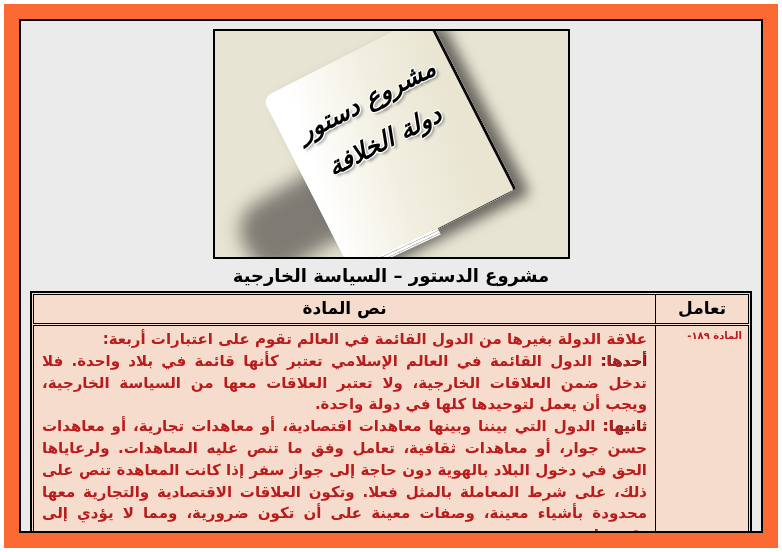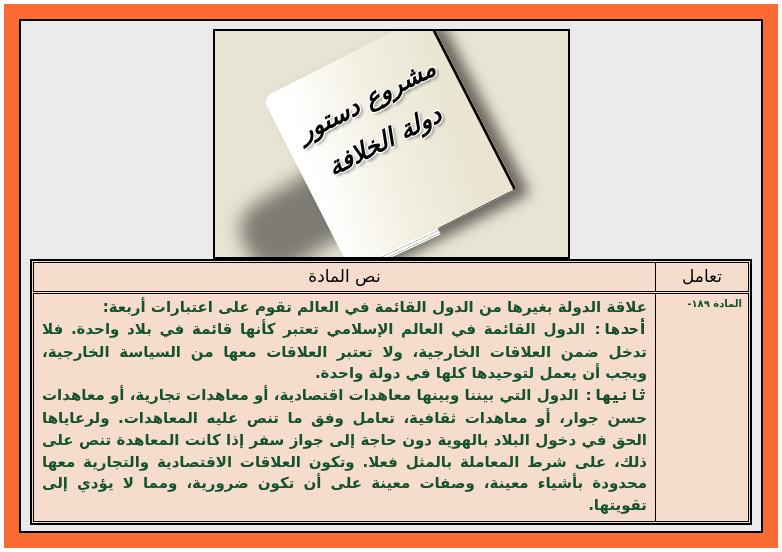--- a/index.html
+++ b/index.html
@@ -91,64 +91,65 @@
   table.article-table{
     width:100%;
     border-collapse:collapse;
     direction:rtl;
     background:#f5dccd;
   }
   .article-table th{
     border:1px solid #000;
     border-bottom:3px double #000;
     font-size:17px;
-    font-weight:normal;
+    font-weight:bold;
     padding:3px 4px 5px 4px;
     text-align:center;
     color:#000;
   }
   .article-table td{
     border:1px solid #000;
     vertical-align:top;
-    color:#14532d;
+    color:#b91c1c;
   }
   .col-article{ width:93px; }
   .cell-article{
     font-size:10px;
     font-weight:bold;
     padding:4px 6px;
     text-align:right;
     white-space:nowrap;
   }
   .cell-text{
     font-size:15px;
     font-weight:bold;
     padding:3px 8px 4px 8px;
     line-height:21.8px;
   }
   .cell-text p{ margin:0; text-align:justify; }
-  .cell-text .lead{ font-weight:900; text-shadow:.4px 0 0 #000;font-family:Liberation Mono, monospace; }
+  .cell-text .lead{ font-weight:900; text-shadow:.4px 0 0 #000; }
 </style>
 </head>
 <body>
 
 <div class="page">
   <div class="frame">
     <div class="content">
 
       <div class="cover-img">
         <div class="book-shadow"></div>
         <div class="book">
           <div class="book-title">
             <div>مشروع دستور</div>
             <div>دولة الخلافة</div>
           </div>
         </div>
       </div>
 
+      <div class="caption">مشروع الدستور – السياسة الخارجية</div>
 
       <div class="table-outer">
         <table class="article-table">
           <colgroup>
             <col class="col-article">
             <col>
           </colgroup>
           <thead>
             <tr>
               <th>تعامل</th>

